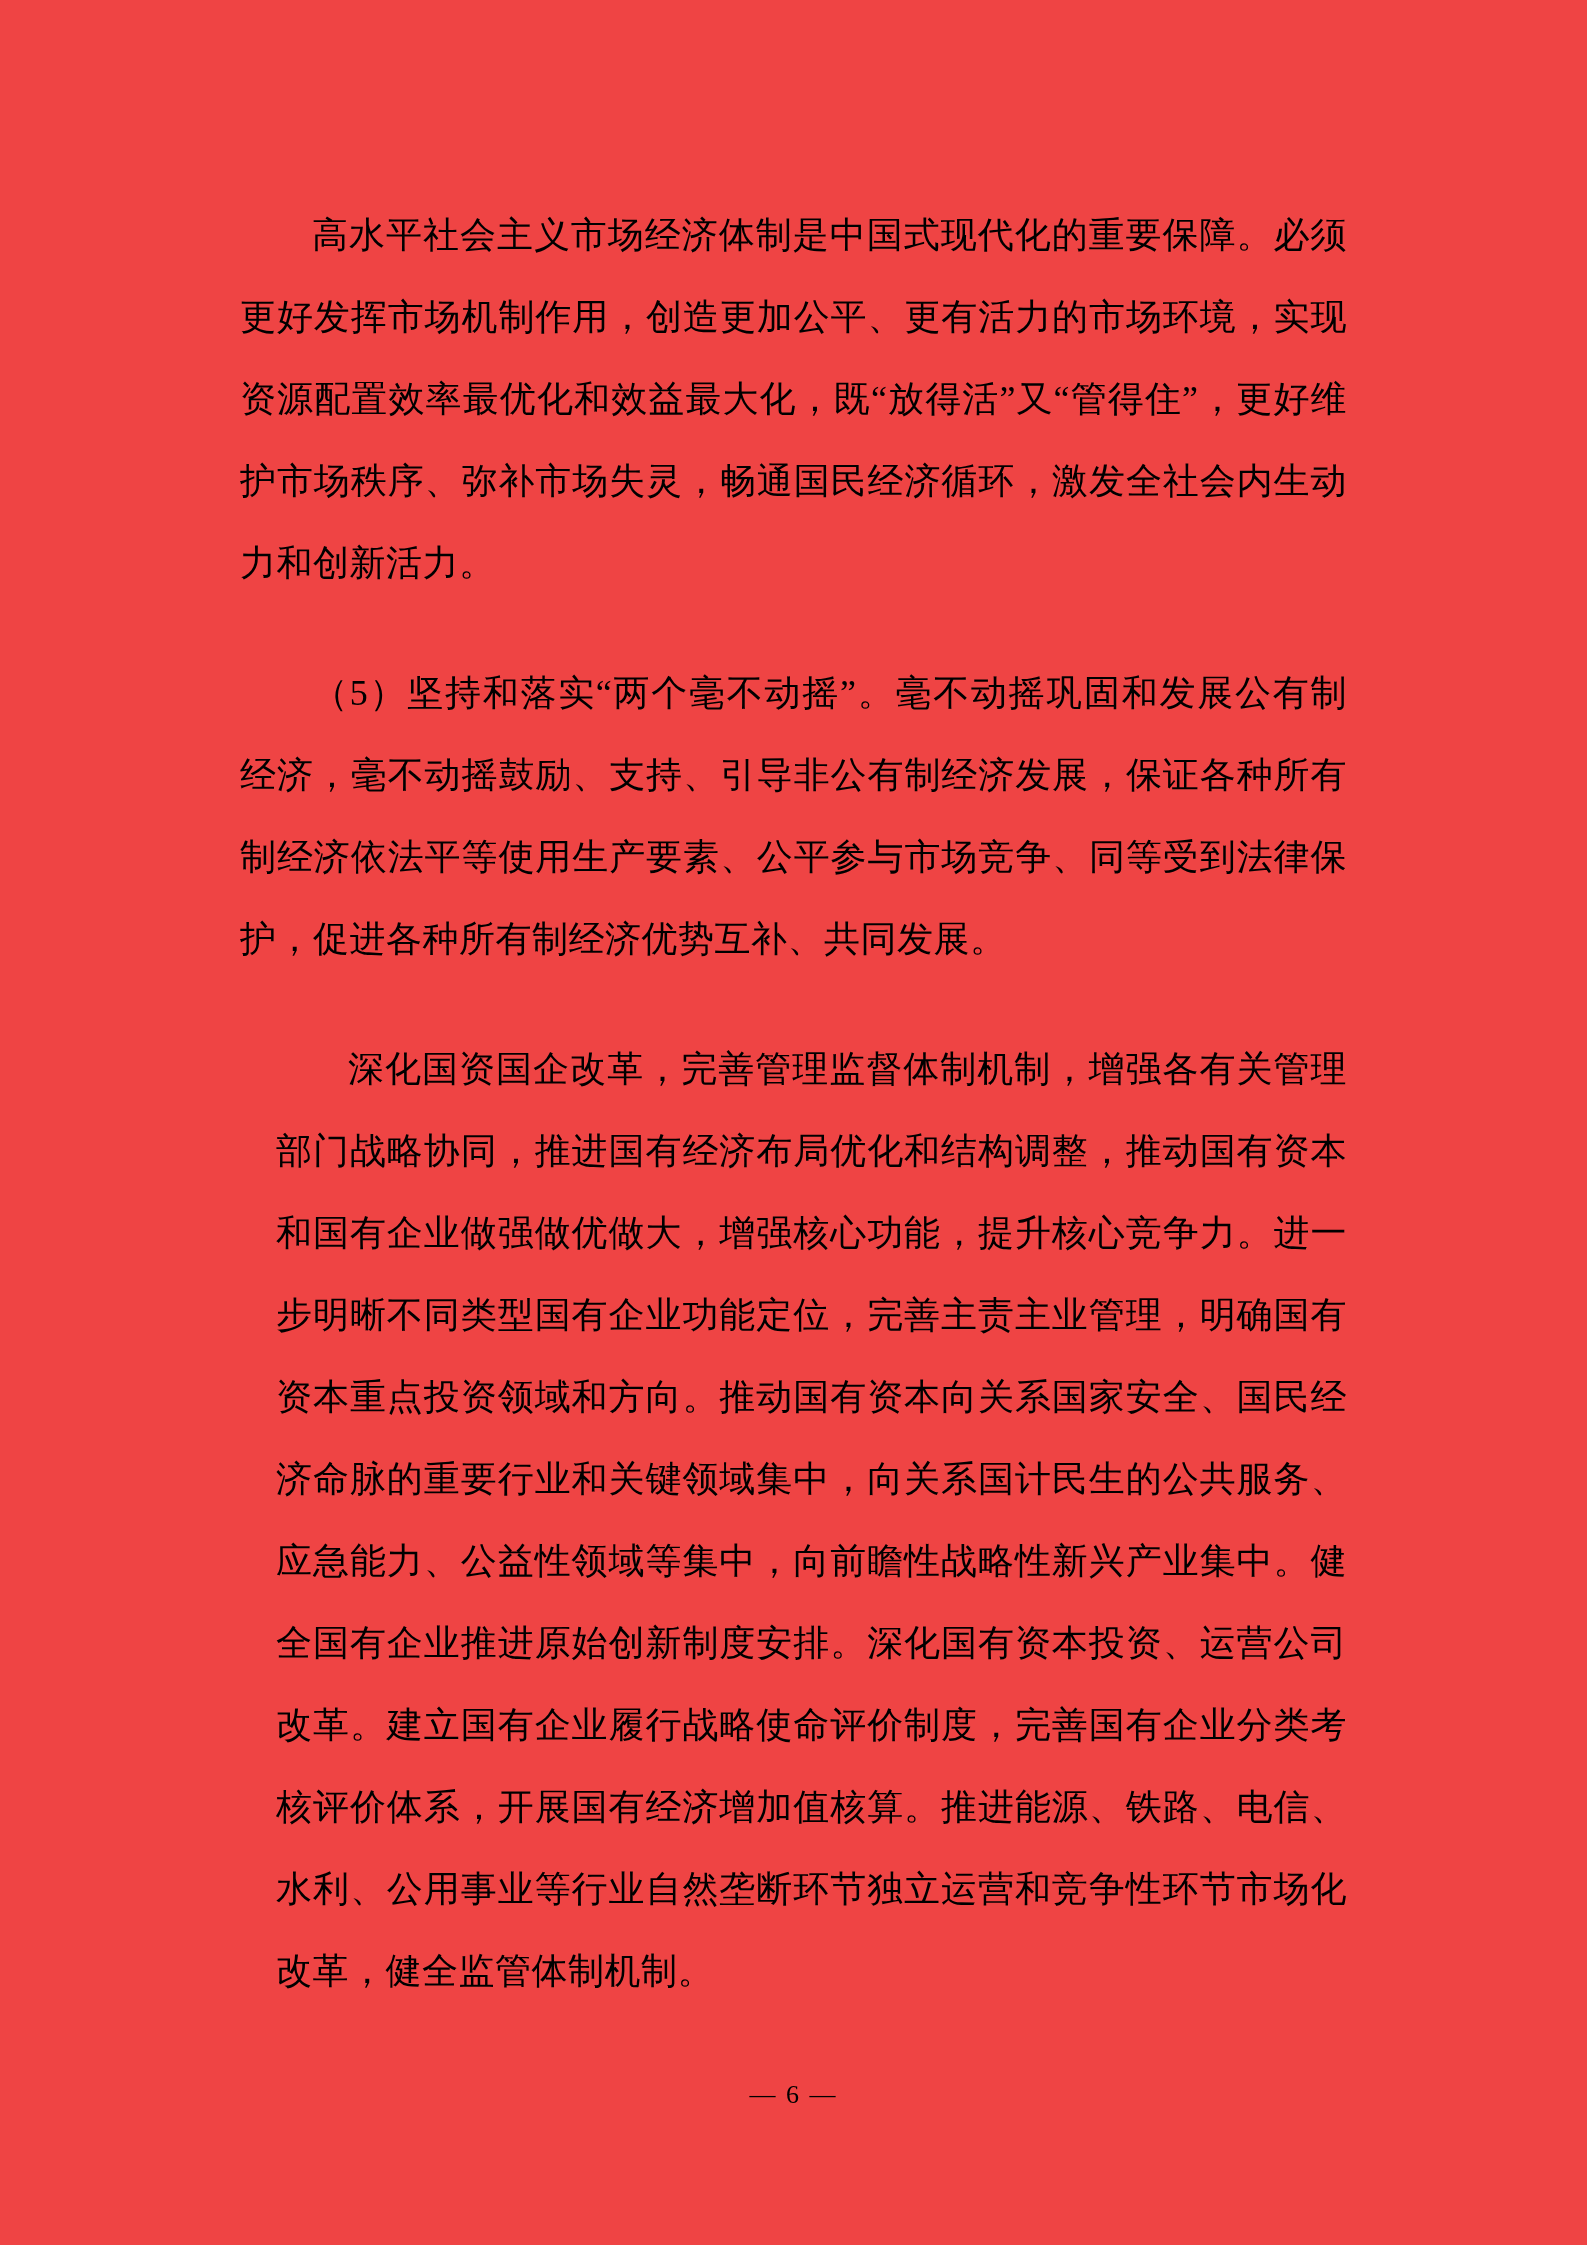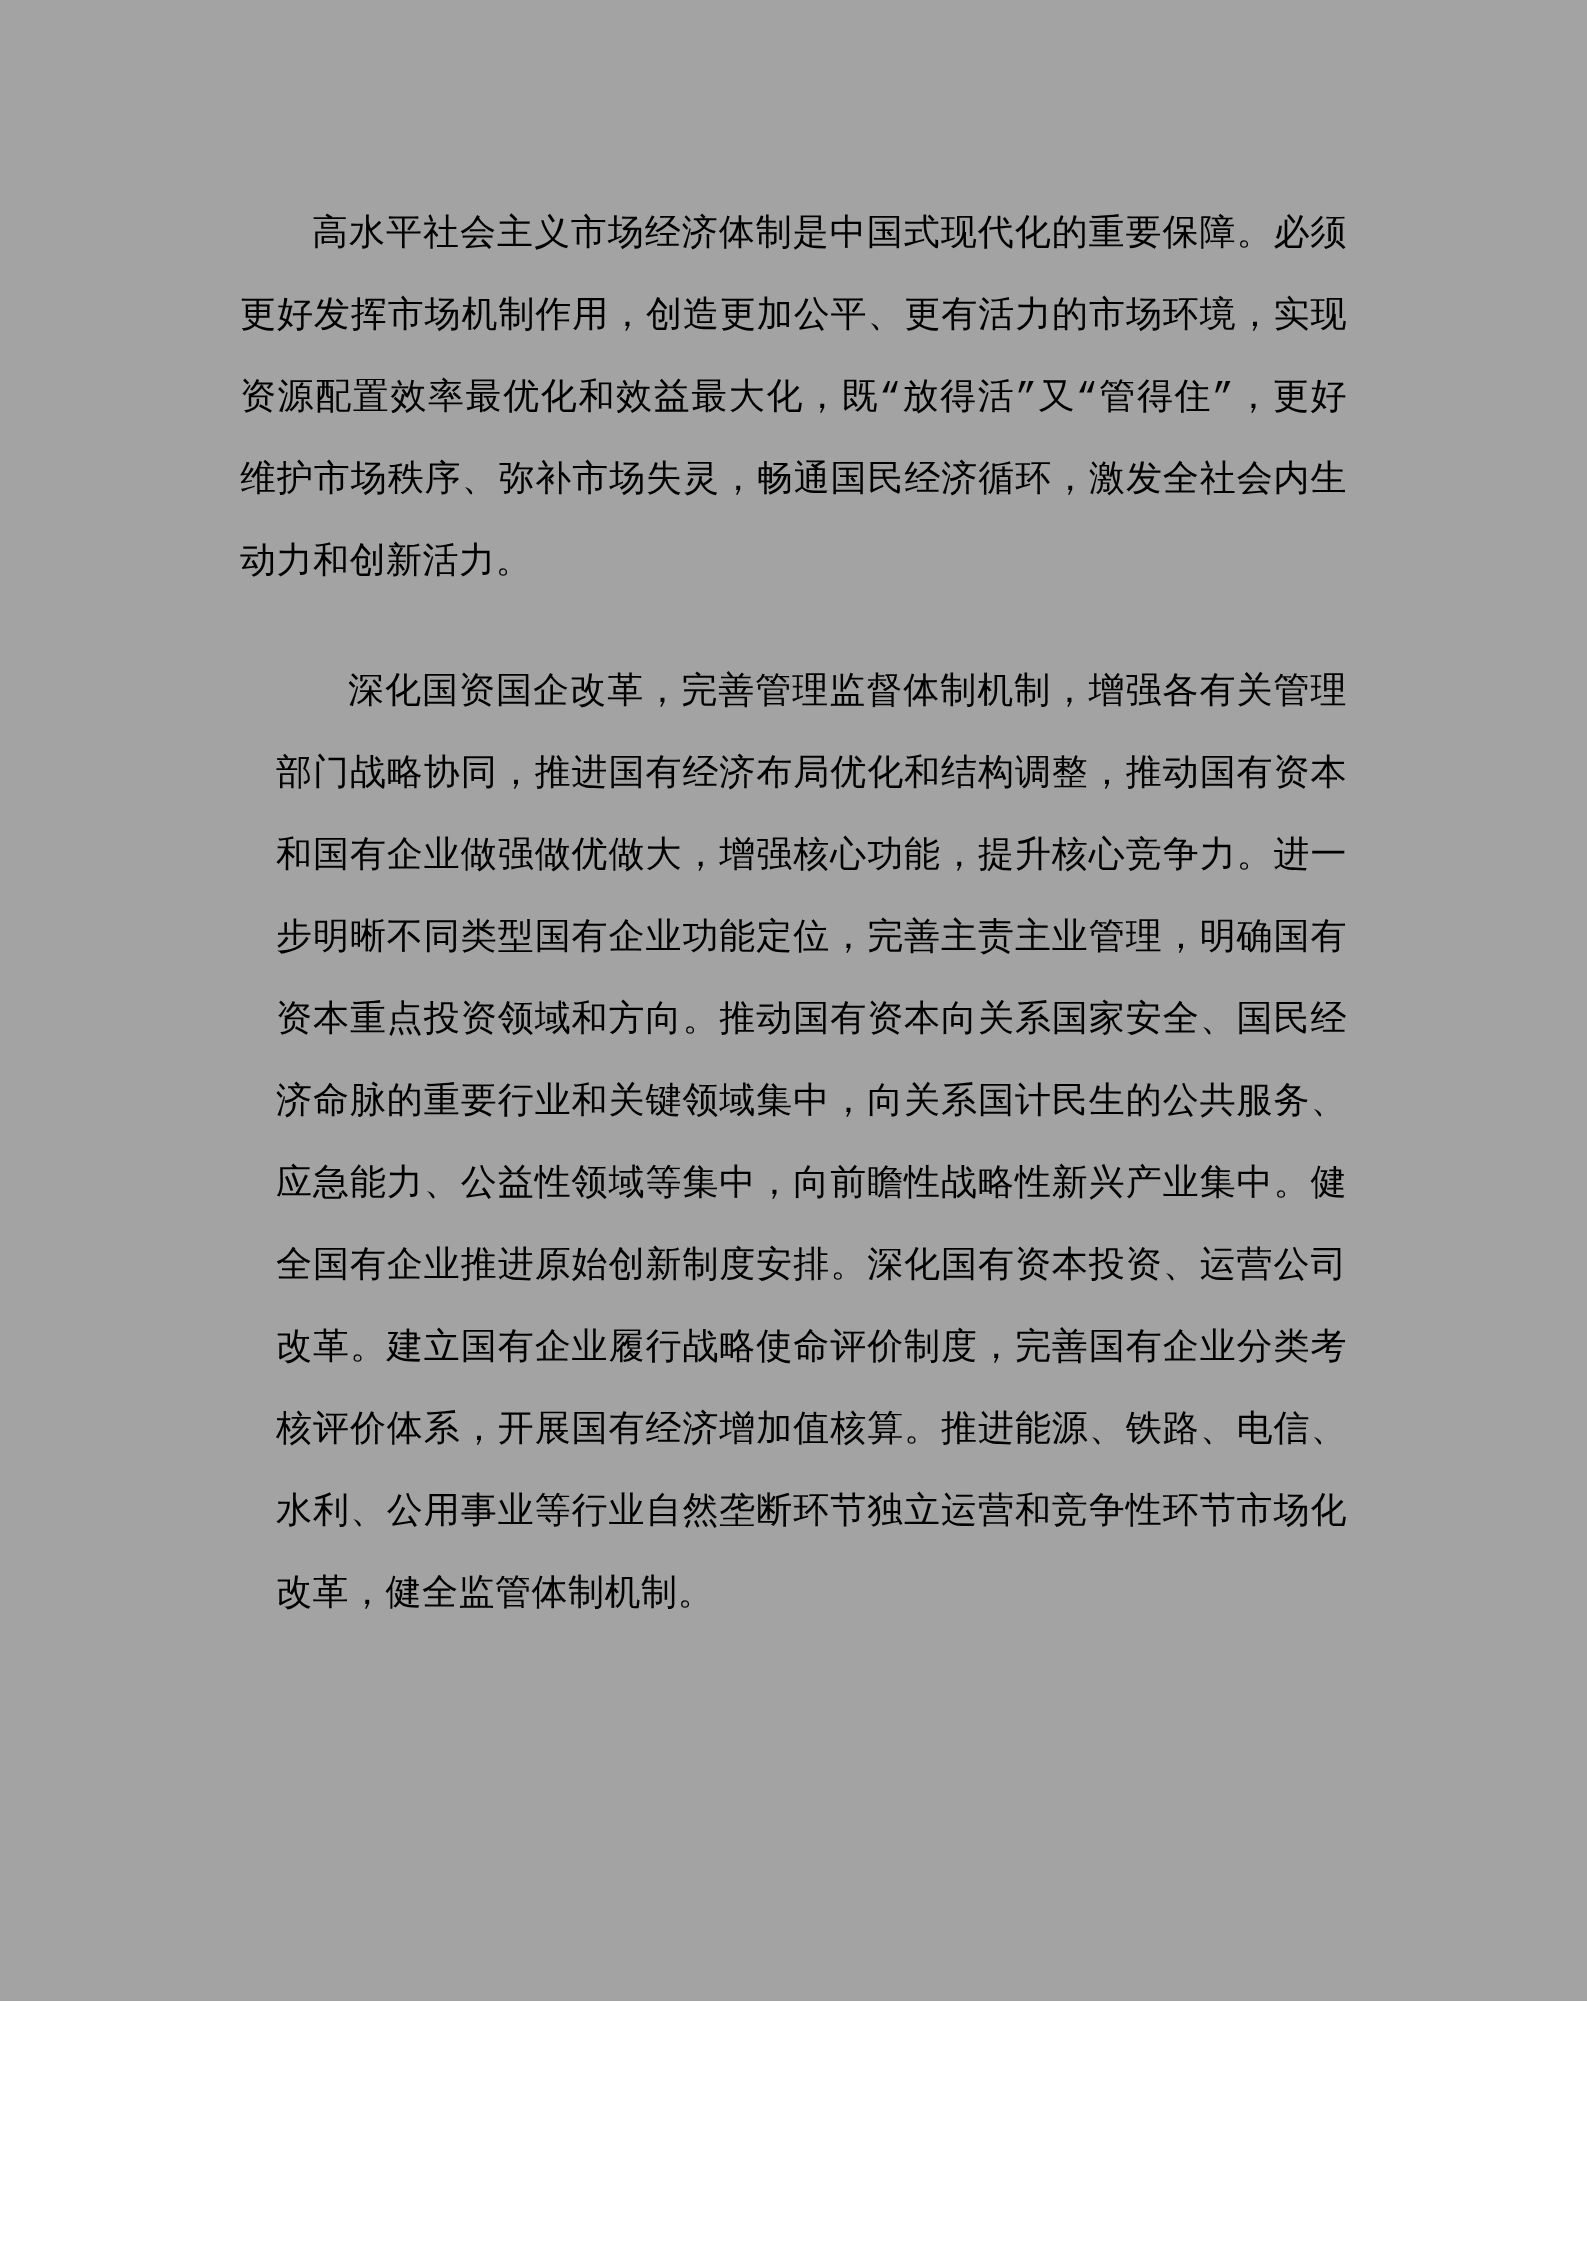--- a/index.html
+++ b/index.html
@@ -3,24 +3,24 @@
 <meta charset="utf-8">
 <style>
   html, body {
     margin: 0;
     padding: 0;
     background: #ffffff;
   }
   .page {
     position: relative;
     width: 1587px;
-    height: 2001px;
-    background: #a3a3a3;
+    height: 2245px;
+    background: #ef4444;
     color: #000000;
-    font-family: Liberation Mono, monospace;
+    font-family: Liberation Serif, serif;
     overflow: hidden;
   }
   .content {
     position: absolute;
     left: 240px;
     top: 194px;
     width: 1107px;
   }
   .para {
     margin: 0 0 48px 0;
@@ -47,16 +47,17 @@
     color: #000000;
     letter-spacing: 2px;
   }
 </style>
 </head>
 <body>
 
 <div class="page">
   <div class="content">
     <p class="para">高水平社会主义市场经济体制是中国式现代化的重要保障。必须更好发挥市场机制作用，创造更加公平、更有活力的市场环境，实现资源配置效率最优化和效益最大化，既“放得活”又“管得住”，更好维护市场秩序、弥补市场失灵，畅通国民经济循环，激发全社会内生动力和创新活力。</p>
+    <p class="para">（5）坚持和落实“两个毫不动摇”。毫不动摇巩固和发展公有制经济，毫不动摇鼓励、支持、引导非公有制经济发展，保证各种所有制经济依法平等使用生产要素、公平参与市场竞争、同等受到法律保护，促进各种所有制经济优势互补、共同发展。</p>
     <p class="para">深化国资国企改革，完善管理监督体制机制，增强各有关管理部门战略协同，推进国有经济布局优化和结构调整，推动国有资本和国有企业做强做优做大，增强核心功能，提升核心竞争力。进一步明晰不同类型国有企业功能定位，完善主责主业管理，明确国有资本重点投资领域和方向。推动国有资本向关系国家安全、国民经济命脉的重要行业和关键领域集中，向关系国计民生的公共服务、应急能力、公益性领域等集中，向前瞻性战略性新兴产业集中。健全国有企业推进原始创新制度安排。深化国有资本投资、运营公司改革。建立国有企业履行战略使命评价制度，完善国有企业分类考核评价体系，开展国有经济增加值核算。推进能源、铁路、电信、水利、公用事业等行业自然垄断环节独立运营和竞争性环节市场化改革，健全监管体制机制。</p>
   </div>
   <div class="page-number">— 6 —</div>
 </div>
 
 </body></html>

